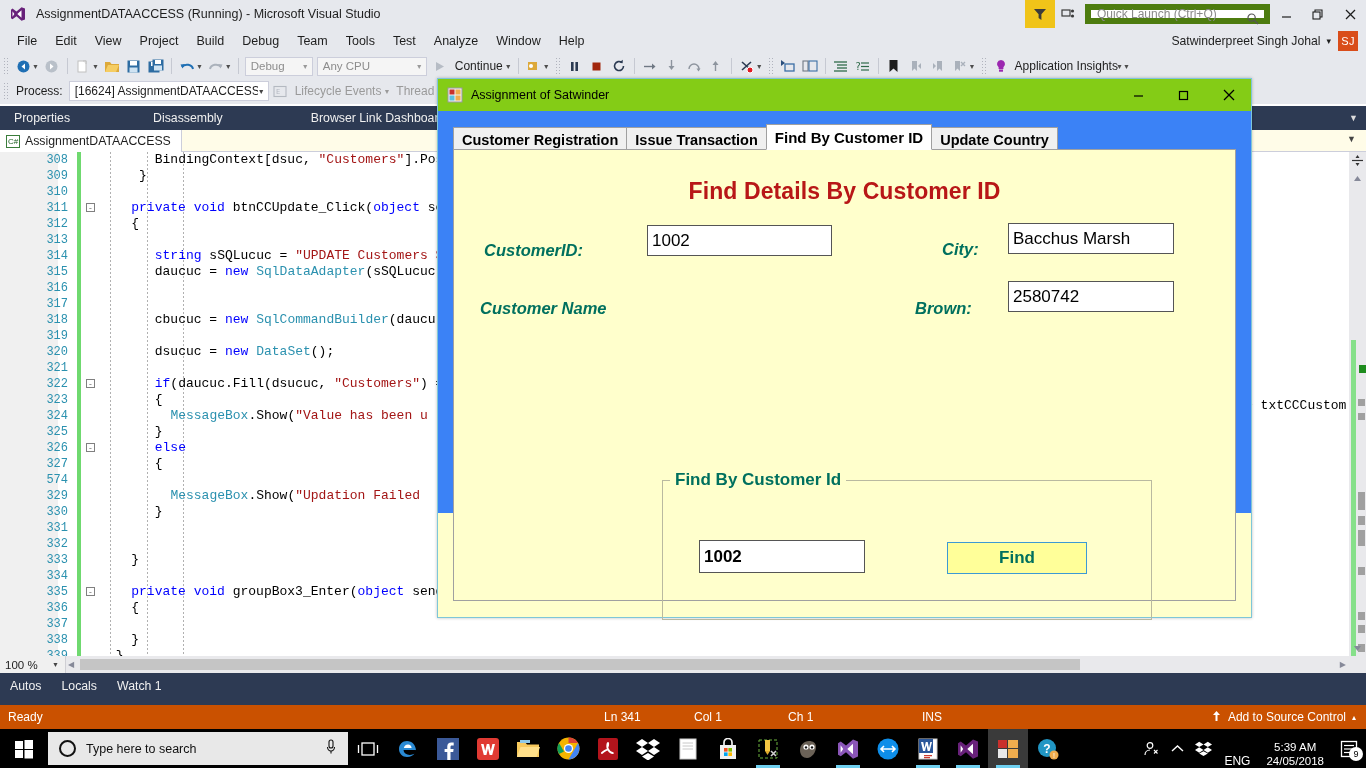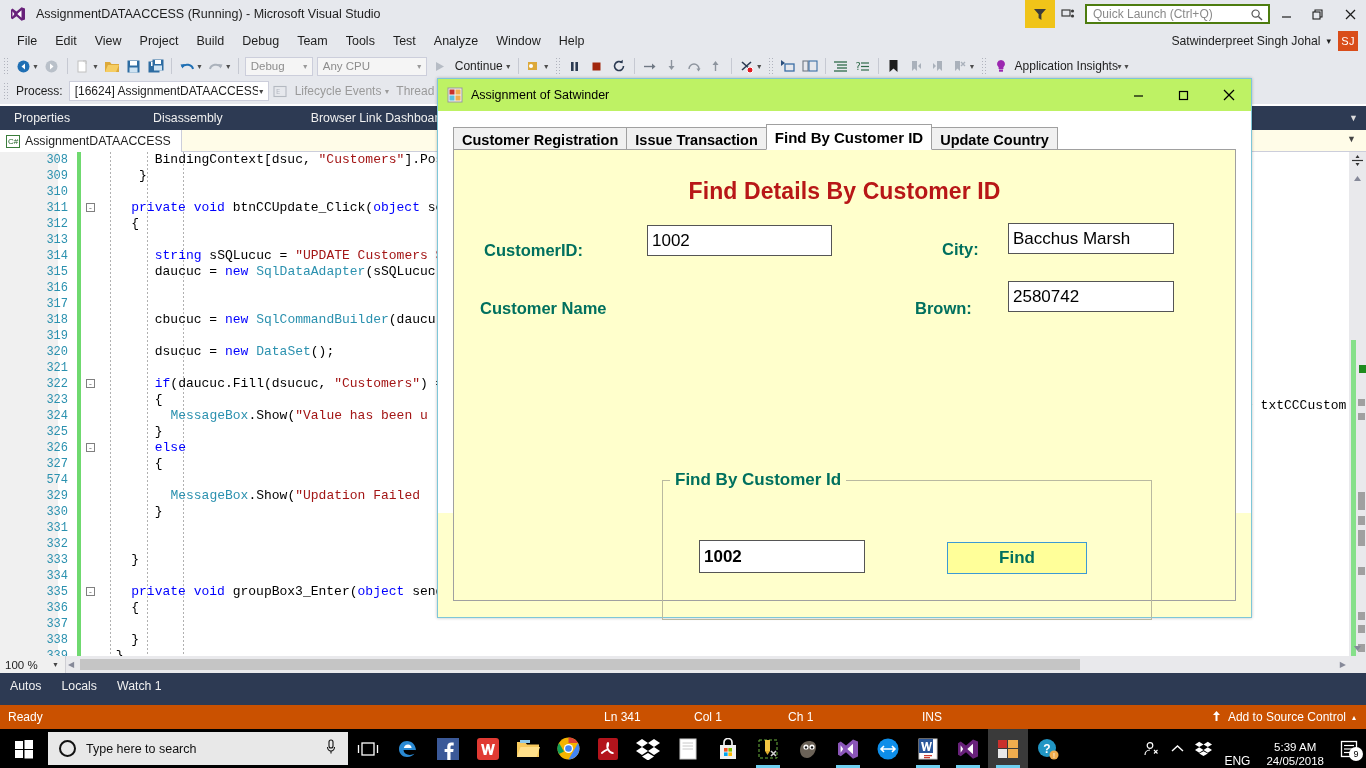--- a/index.html
+++ b/index.html
@@ -24,21 +24,21 @@
   }
   .vs-logo svg { display:block; }
   .vs-title-text { font-size:12.5px; color:#1e1e1e; white-space:nowrap; }
 
   .tb-right { position:absolute; right:0; top:0; height:28px; display:flex; align-items:center; }
   .feedback-btn {
     width:30px; height:28px; background:#f0c419; display:flex; align-items:center; justify-content:center;
   }
   .notify-ic { width:26px; height:28px; display:flex; align-items:center; justify-content:center; }
   .quicklaunch {
-    width:185px; height:20px; background:#ffffff; border:2px solid #4d7c0f;
+    width:185px; height:20px; background:#ffffff; border:6px solid #4d7c0f;
     display:flex; align-items:center; margin-left:4px; position:relative;
   }
   .quicklaunch span { font-size:12px; color:#8a8a8a; padding-left:6px; }
   .ql-search { position:absolute; right:4px; top:2px; }
   .wbtn { width:32px; height:28px; display:flex; align-items:center; justify-content:center; color:#1e1e1e; }
 
   
   .vs-menubar {
     position:absolute; left:0; top:28px; width:1366px; height:26px;
     background:#e6e8ed; display:flex; align-items:center;
@@ -211,45 +211,45 @@
     position:absolute; right:3px; bottom:7px; width:14px; height:14px; border-radius:50%;
     background:#fff; color:#000; font-size:9px; display:flex; align-items:center; justify-content:center;
   }
 
   
   .dialog {
     position:absolute; left:437px; top:78px; width:815px; height:540px;
     background:#ffffcc; border:1px solid #7ec6d8; box-shadow:0 0 3px rgba(0,0,0,.25);
   }
   .dlg-title {
-    height:32px; background:#bef264; display:flex; align-items:center; position:relative;
+    height:32px; background:#84cc16; display:flex; align-items:center; position:relative;
   }
   .dlg-ico { width:16px; height:16px; margin:0 8px 0 9px; flex:none; }
   .dlg-title-text { font-size:12.5px; color:#000; }
   .dlg-wbtns { position:absolute; right:0; top:0; height:32px; display:flex; }
   .dlg-wb { width:45px; height:32px; display:flex; align-items:center; justify-content:center; }
-  .dlg-body { position:relative; height:402px; background:#ffffff; }
+  .dlg-body { position:relative; height:402px; background:#3b82f6; }
 
   .tabstrip { position:absolute; left:15px; top:13px; display:flex; align-items:flex-end; height:26px; }
   .ftab {
     height:23px; background:#f0f0f0; border:1px solid #a0a0a0; border-bottom:none;
     font-size:14.5px; font-weight:bold; color:#000; padding:1px 8px 0 8px;
     display:flex; align-items:center; white-space:nowrap; margin-right:-1px;
   }
   .ftab.active { background:#ffffff; height:26px; font-size:15px; z-index:3; position:relative; border-bottom:1px solid #fff;}
   .tabpage {
     position:absolute; left:15px; top:38px; width:783px; height:452px;
     background:#ffffcc; border:1px solid #a0a0a0;
   }
   .page-title {
     position:absolute; left:0; top:28px; width:100%; text-align:center;
     font-size:23px; font-weight:bold; color:#b81717; letter-spacing:0.1px;
   }
   .lbl {
-    position:absolute; font-size:16.5px; font-weight:bold; color:#00705e; white-space:nowrap;
+    position:absolute; font-size:16.5px; font-weight:bold; color:#00705e; white-space:nowrap;font-style:italic;
   }
   .tbox {
     position:absolute; background:#ffffff; border:1px solid #555; display:flex; align-items:center;
     padding-left:4px; font-size:17px; color:#000; overflow:hidden; white-space:nowrap;
   }
   .gbox {
     position:absolute; left:208px; top:330px; width:490px; height:140px;
     border:1px solid #b9b9a0;
   }
   .gbox-title {

